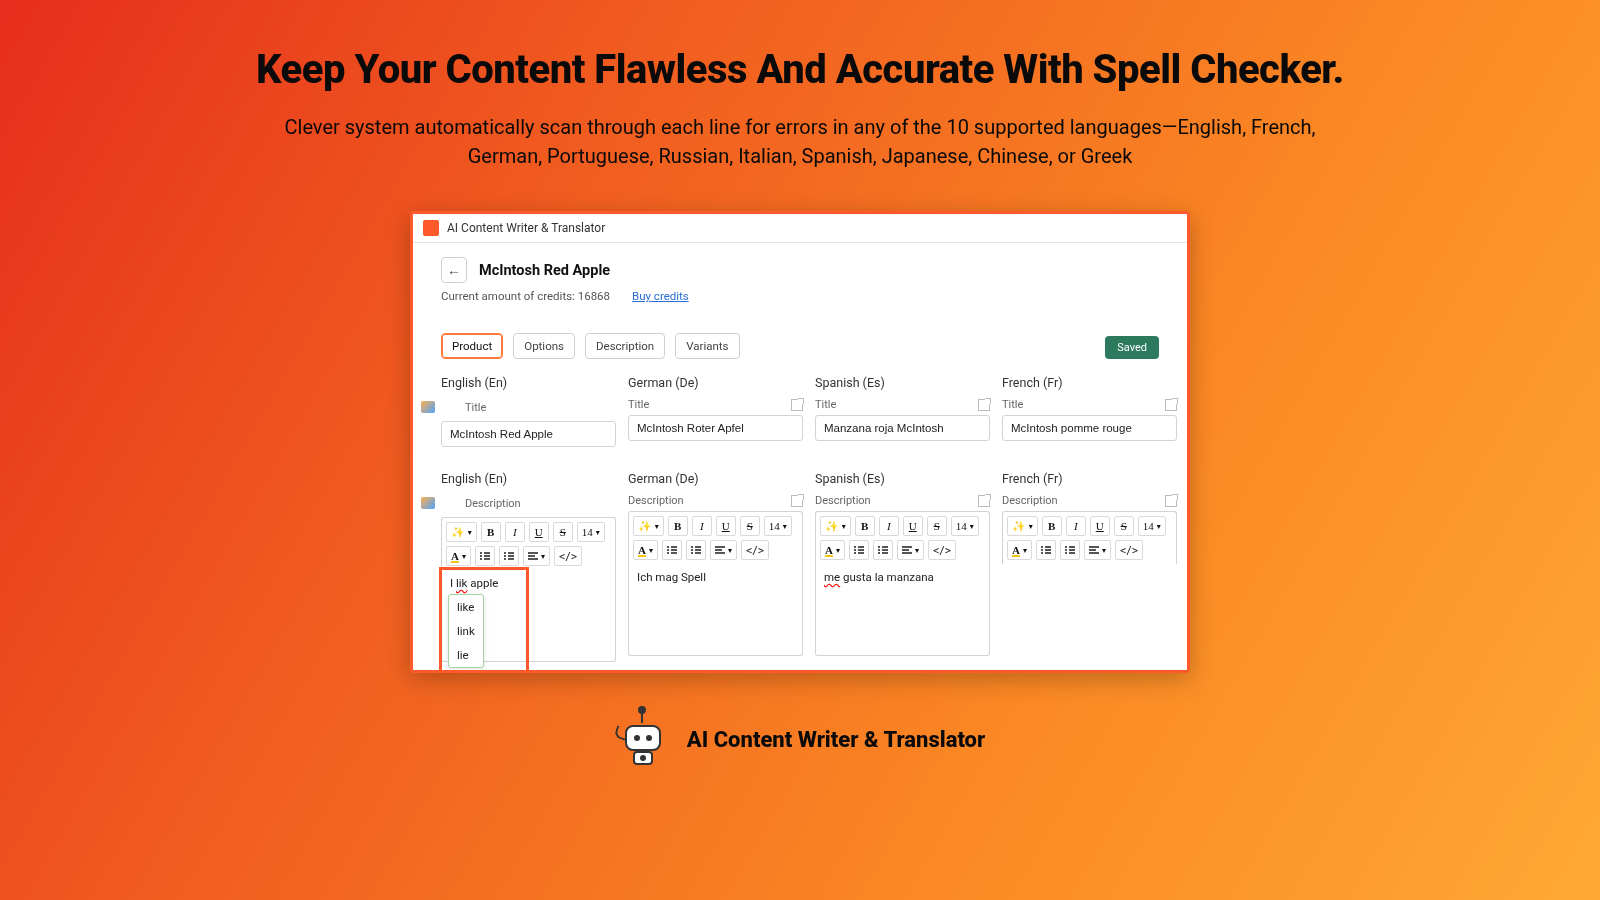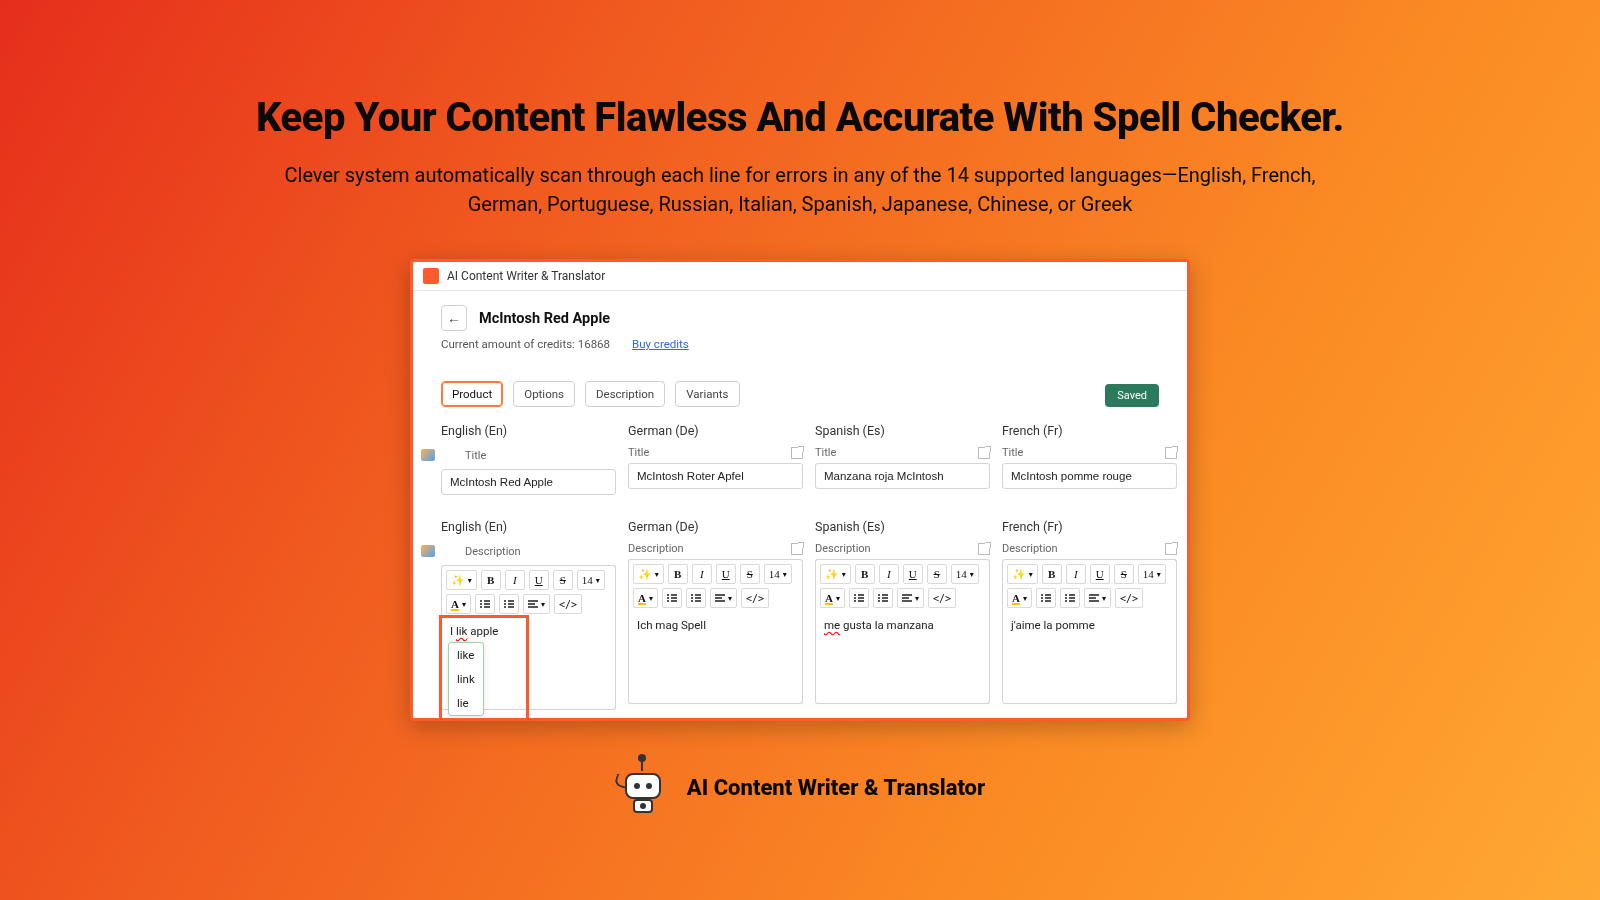--- a/index.html
+++ b/index.html
@@ -4,21 +4,21 @@
 <style>
   * { box-sizing: border-box; margin: 0; padding: 0; }
   body {
     width: 1600px;
     height: 900px;
     background: linear-gradient(120deg, #e62e1c 0%, #f05a1f 30%, #fb8b24 70%, #ffa834 100%);
     font-family: -apple-system, BlinkMacSystemFont, "Segoe UI", Roboto, sans-serif;
     overflow: hidden;
     color: #111;
   }
-  .hero { text-align: center; padding: 94px 120px 0; }
+  .hero { text-align: center; padding: 46px 120px 0; }
   .hero h1 { font-size: 40px; font-weight: 800; letter-spacing: -0.5px; color: #0a0a0a; margin-bottom: 20px; }
   .hero p { font-size: 20px; font-weight: 400; color: #0a0a0a; max-width: 1100px; margin: 0 auto; line-height: 1.45; }
   .panel-wrap { display: flex; justify-content: center; margin-top: 40px; }
   .panel {
     width: 780px;
     background: #fff;
     border: 3px solid #ff5a2b;
     border-radius: 4px;
     box-shadow: 0 6px 24px rgba(0,0,0,0.25);
     overflow: hidden;
@@ -171,21 +171,21 @@
     linear-gradient(#555,#555) 0 3px/7px 2px no-repeat,
     linear-gradient(#555,#555) 0 6px/10px 2px no-repeat;}
   .code-icon { font-family: monospace; font-size:10px; }
   .a-color { text-decoration: underline; text-decoration-color:#f3c40f; text-decoration-thickness:2px; text-underline-offset:1px; font-weight:bold; }
 </style>
 </head>
 <body>
 
 <div class="hero">
   <h1>Keep Your Content Flawless And Accurate With Spell Checker.</h1>
-  <p>Clever system automatically scan through each line for errors in any of the 14 supported languages—English, French, German, Portuguese, Russian, Italian, Spanish, Japanese, Chinese, or Greek</p>
+  <p>Clever system automatically scan through each line for errors in any of the 10 supported languages—English, French, German, Portuguese, Russian, Italian, Spanish, Japanese, Chinese, or Greek</p>
 </div>
 
 <div class="panel-wrap">
   <div class="panel">
 
     <div class="titlebar">
       <span class="titlebar-icon"></span>
       <span>AI Content Writer &amp; Translator</span>
     </div>
 
@@ -417,23 +417,20 @@
               <span class="ol-icon"></span>
             </span>
           <span class="tbtn">
               <span class="ol-icon"></span>
             </span>
           <span class="tbtn">
               <span class="align-icon"></span>
               <span class="caret">▾</span>
             </span>
           <span class="tbtn code-icon">&lt;/&gt;</span>
-        </div>
-        <div class="editor">
-          <span>j'aime la pomme</span>
         </div>
       </div>
 
     </div>
 
   </div>
 </div>
 
 <div class="footer-brand">
   <div class="robot">

